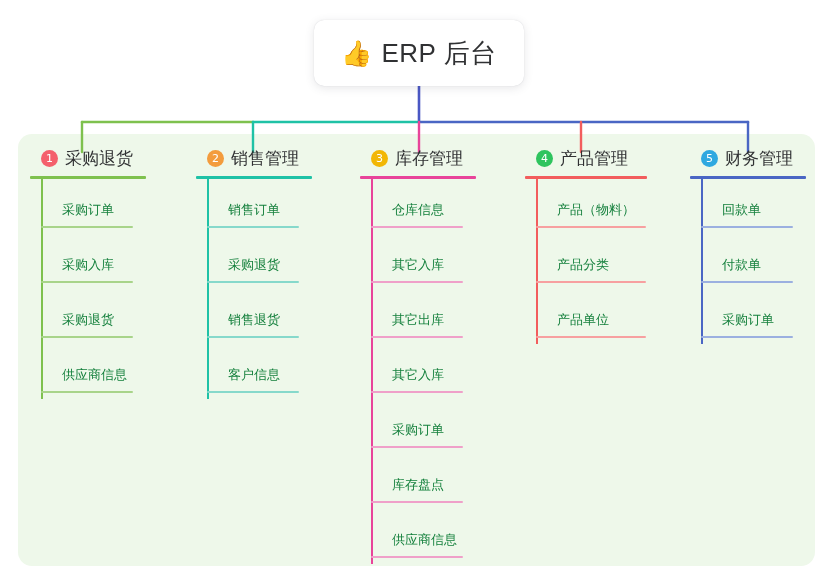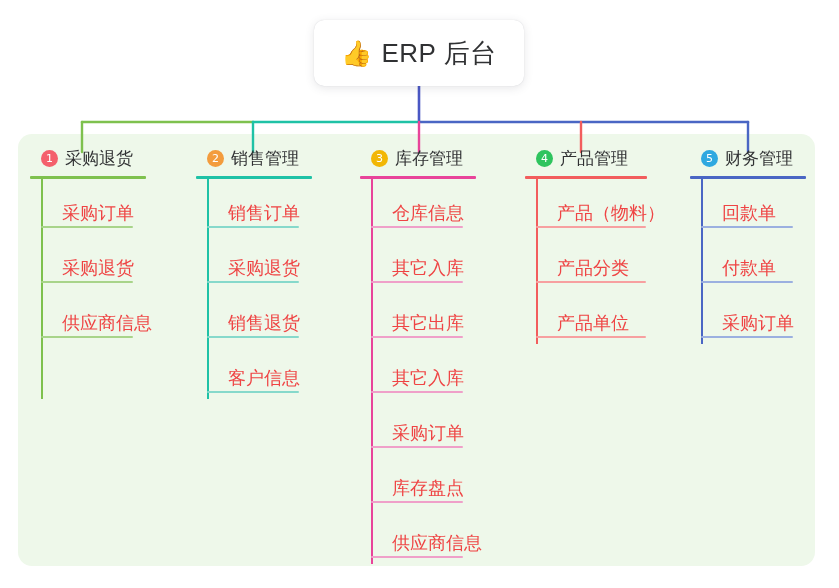--- a/index.html
+++ b/index.html
@@ -123,22 +123,22 @@
   }
   .leaf {
     position: relative;
     height: 55px;
     box-sizing: border-box;
   }
   .leaf-label {
     position: absolute;
     left: 32px;
     top: 22px;
-    font-size: 18px;
-    color: #ef4444;
+    font-size: 13px;
+    color: #15803d;
     white-space: nowrap;
   }
   .leaf-rule {
     position: absolute;
     left: 11px;
     top: 47px;
     height: 1.6px;
     border-radius: 1px;
   }
 </style>
@@ -173,20 +173,24 @@
           <span class="col-title">采购退货</span>
         </div>
         <div class="col-rule" style="background: rgb(126, 193, 78); width: 116px;"></div>
         <div class="col-body">
           <div class="spine" style="background: rgb(126, 193, 78); height: 220px;"></div>
           <div class="leaf">
             <div class="leaf-label">采购订单</div>
             <div class="leaf-rule" style="background: rgb(168, 212, 138); width: 92px;"></div>
           </div>
           <div class="leaf">
+            <div class="leaf-label">采购入库</div>
+            <div class="leaf-rule" style="background: rgb(168, 212, 138); width: 92px;"></div>
+          </div>
+          <div class="leaf">
             <div class="leaf-label">采购退货</div>
             <div class="leaf-rule" style="background: rgb(168, 212, 138); width: 92px;"></div>
           </div>
           <div class="leaf">
             <div class="leaf-label">供应商信息</div>
             <div class="leaf-rule" style="background: rgb(168, 212, 138); width: 92px;"></div>
           </div>
         </div>
       </div>
       <div class="column" style="left: 196px;">

